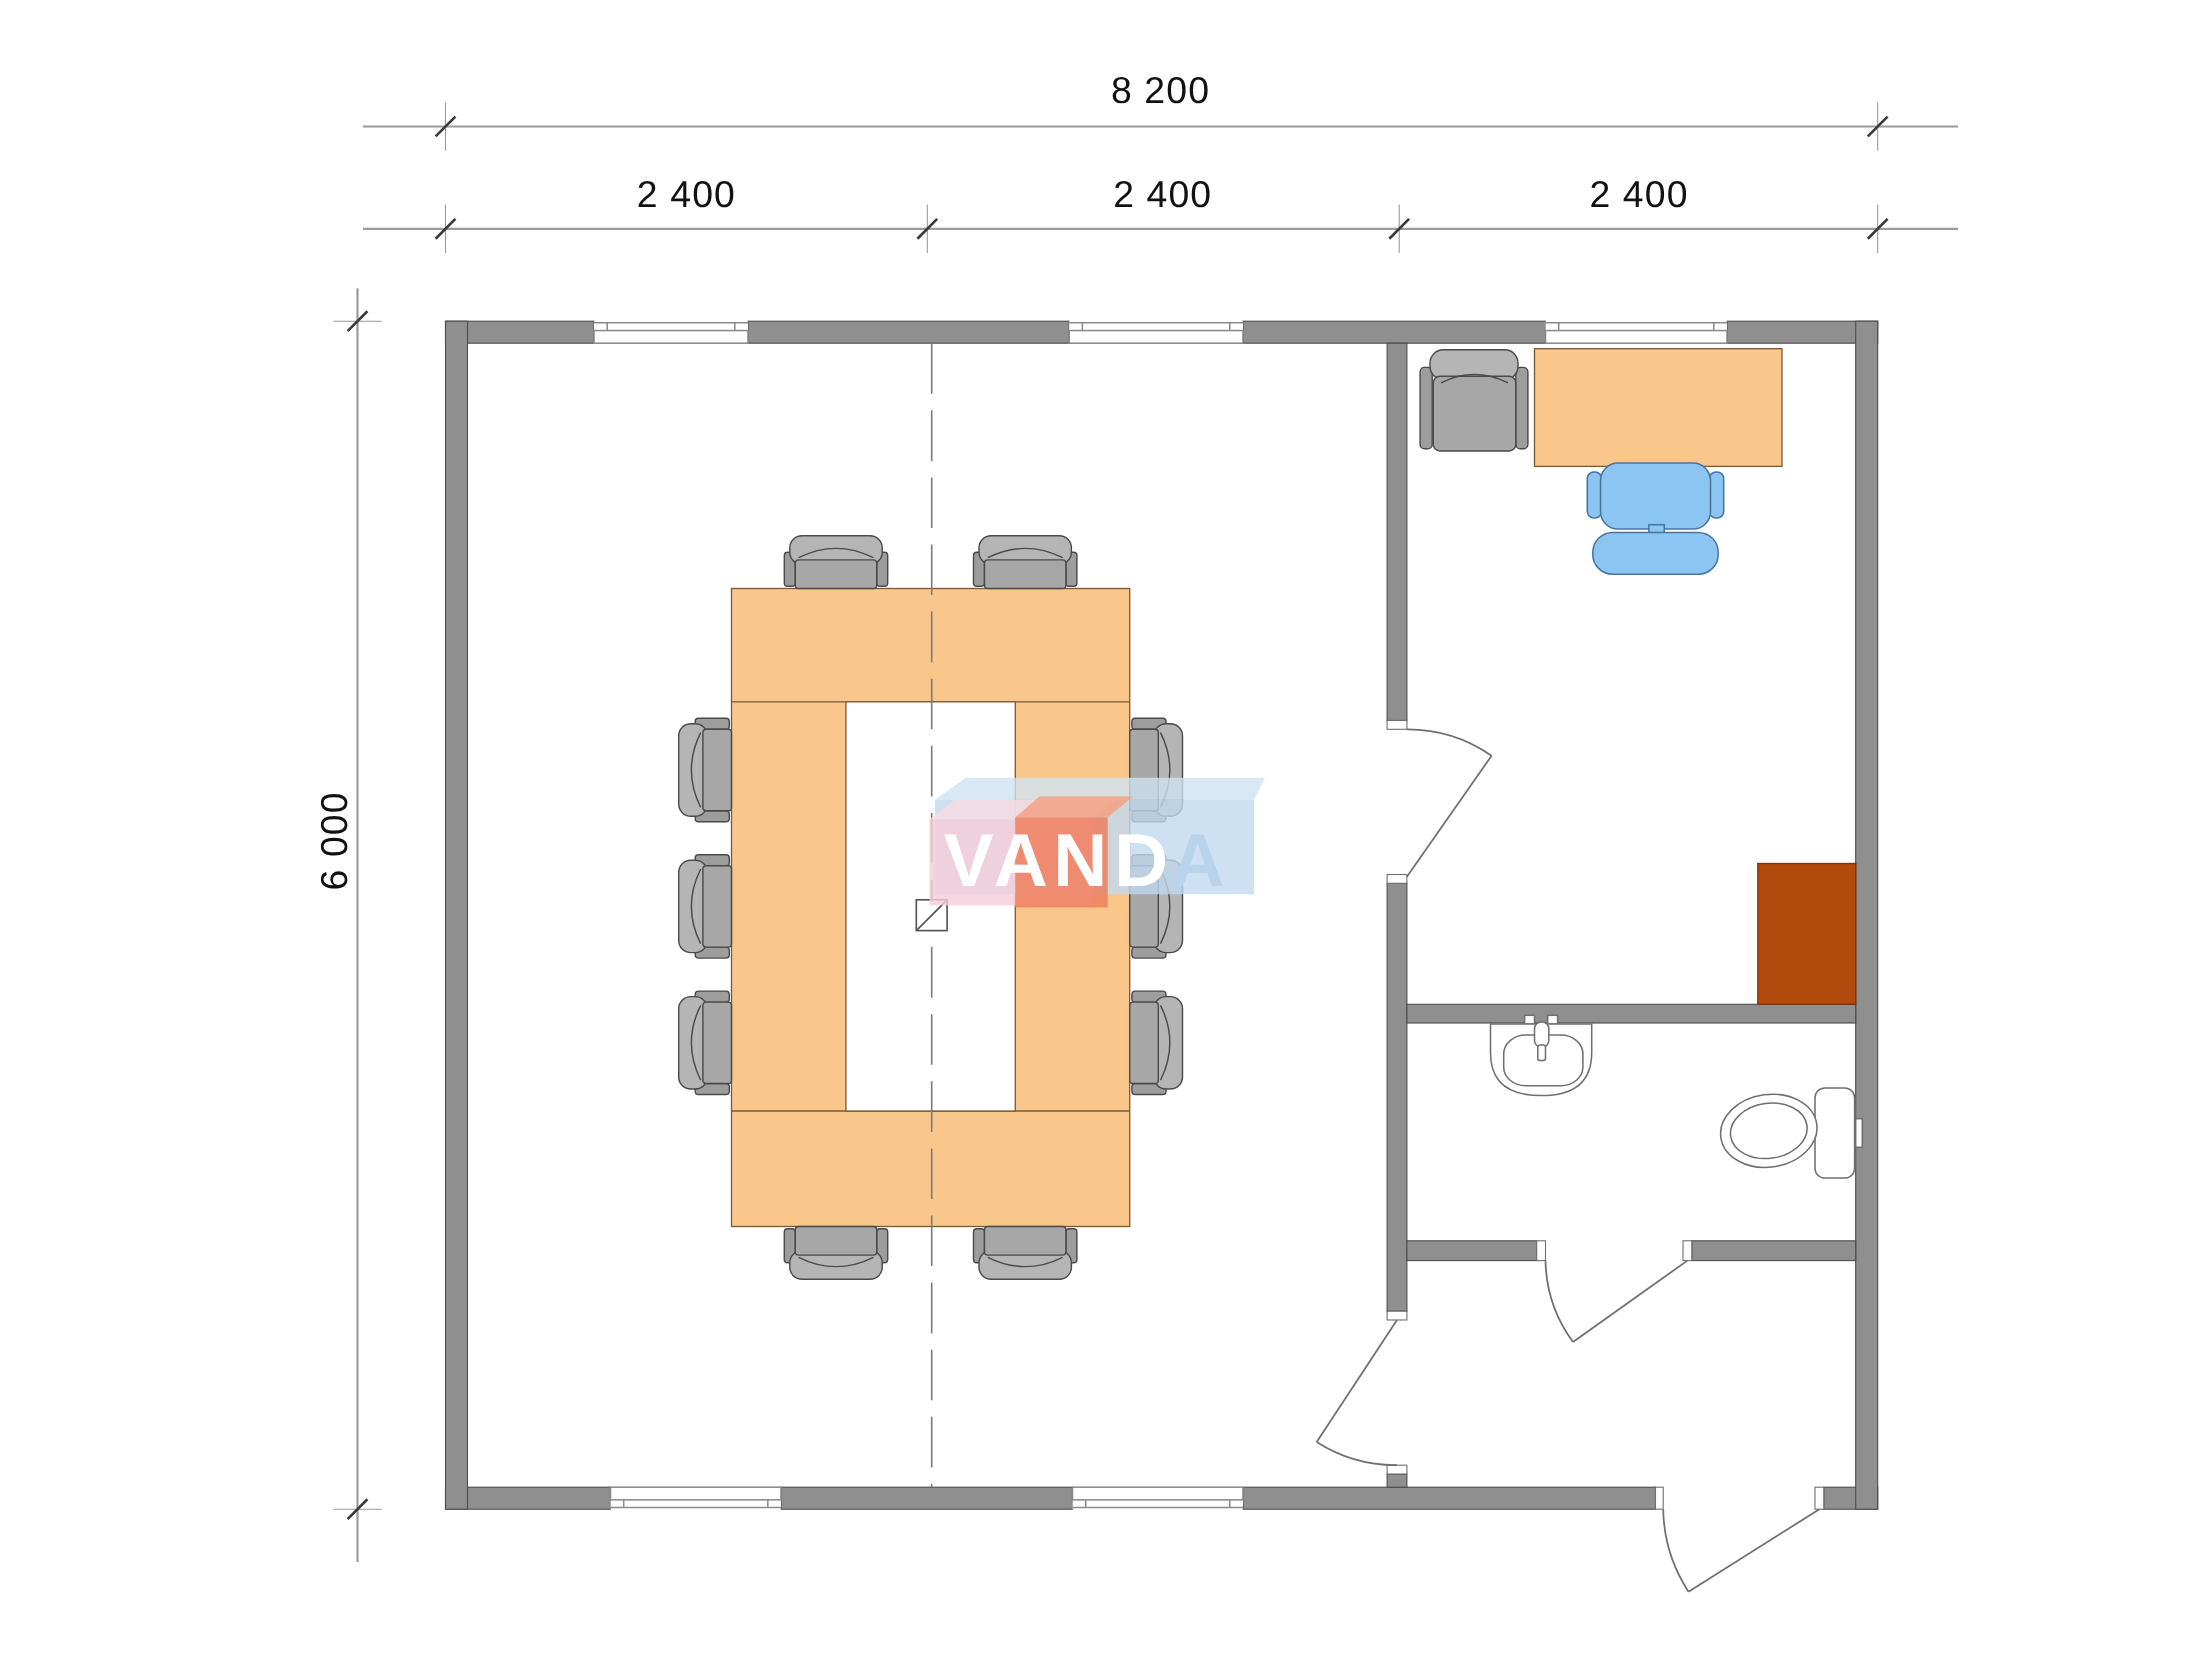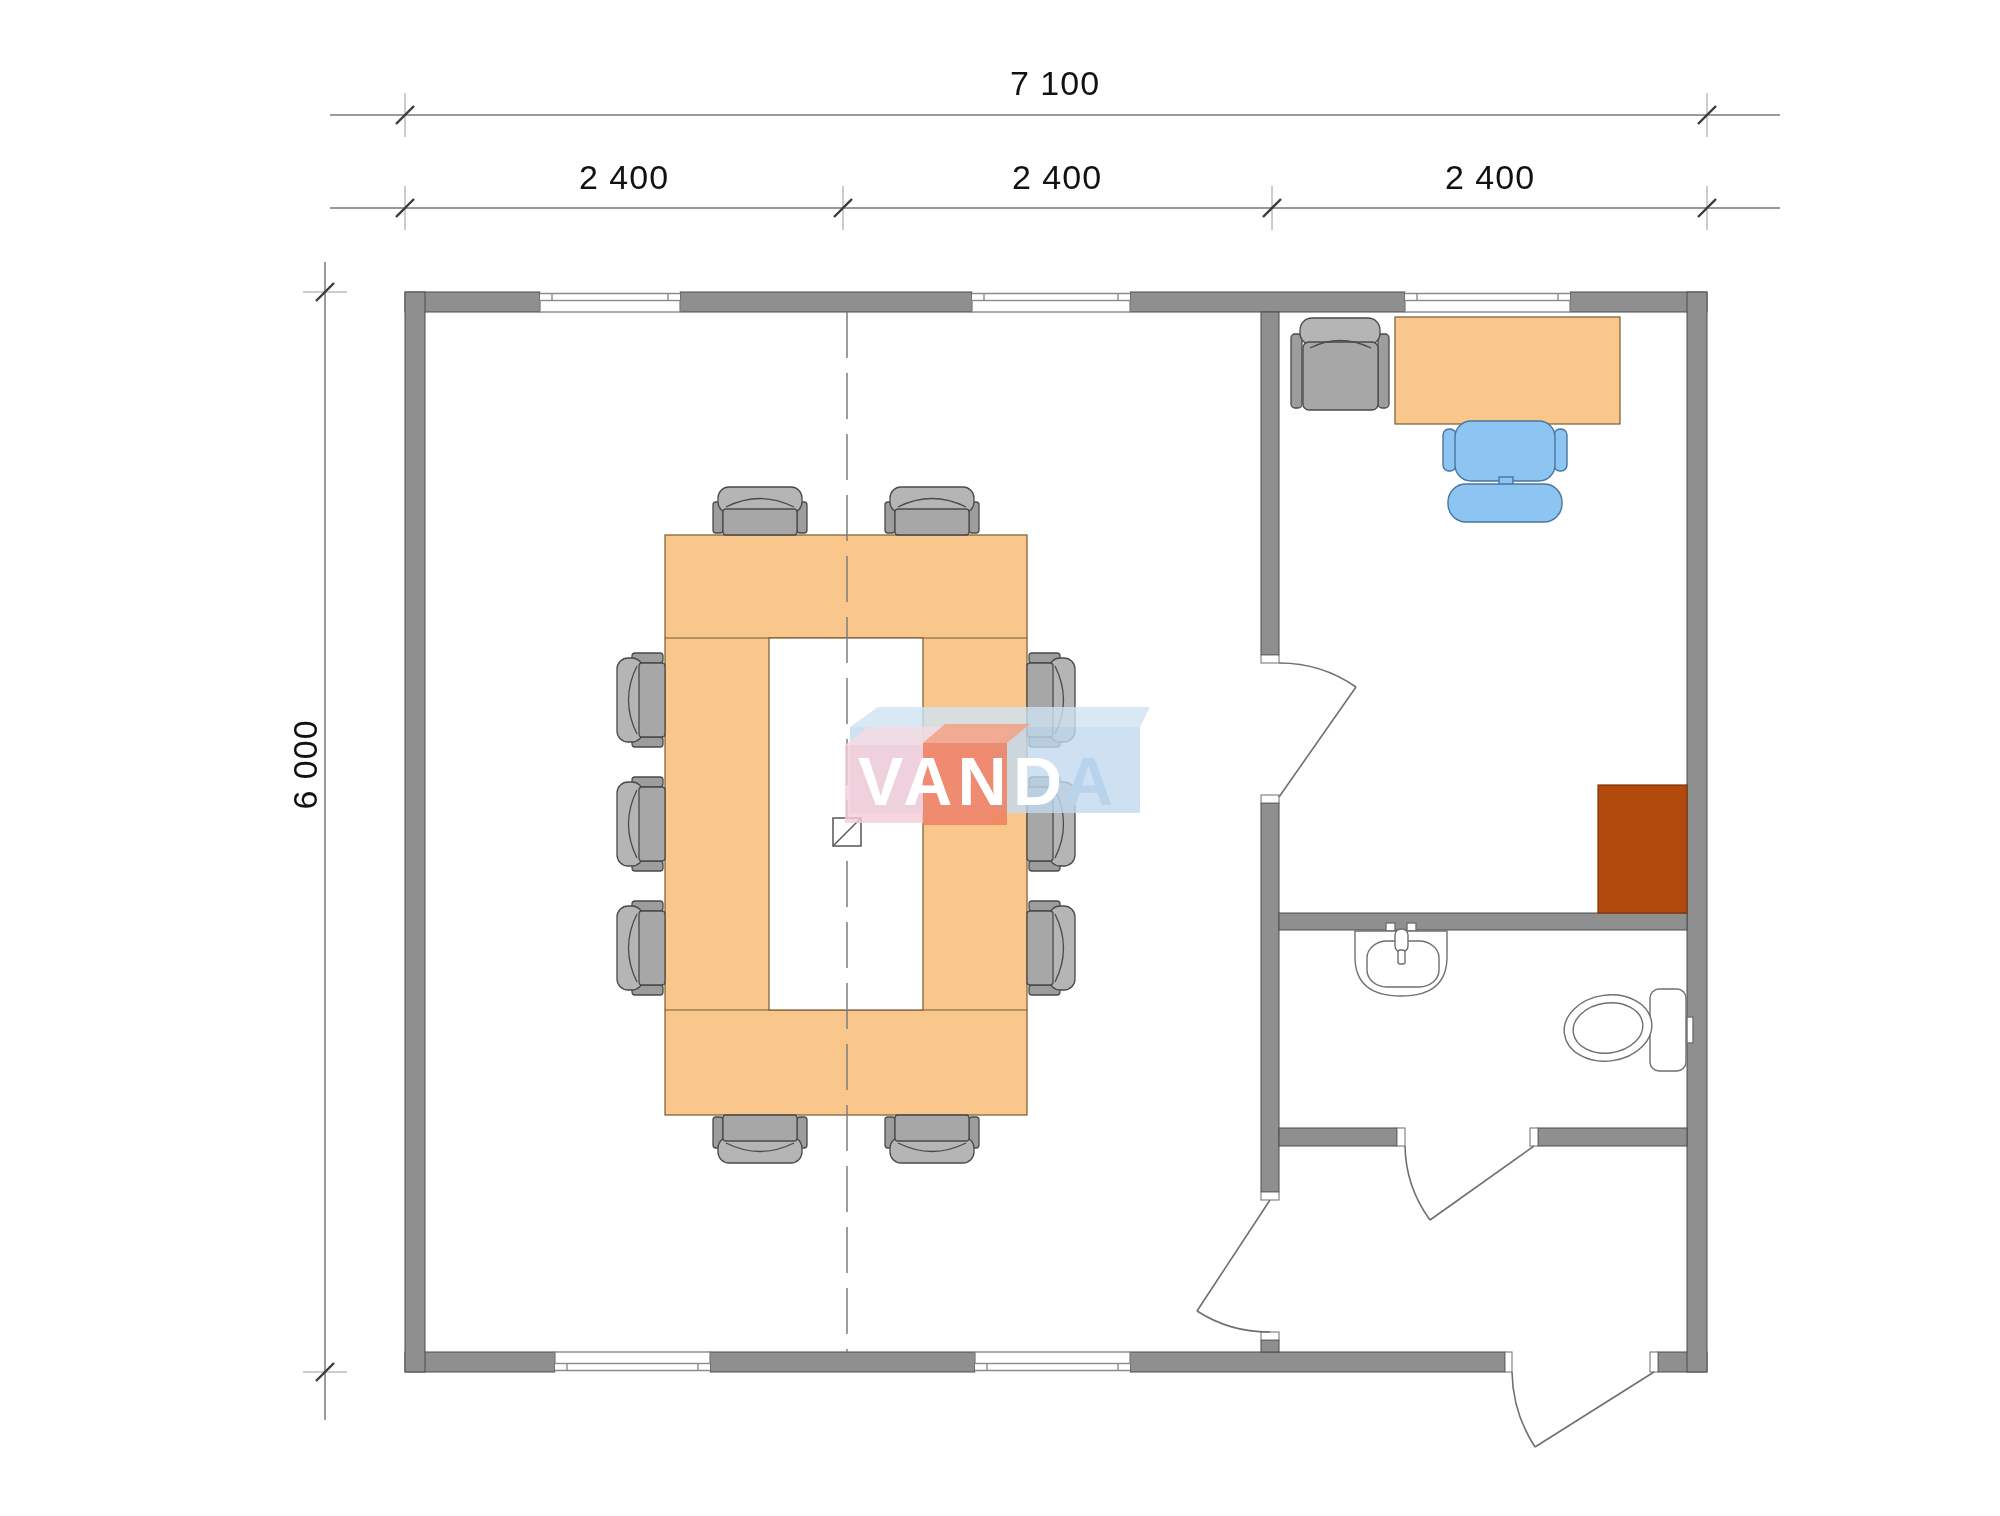--- a/index.html
+++ b/index.html
@@ -233,19 +233,19 @@
       <rect x="923" y="743" width="84" height="82" fill="#ee7f5e"></rect>
     </g>
     <g font-family="Liberation Sans, sans-serif" font-size="68" font-weight="bold">
       <text x="858" y="805" fill="#ffffff" letter-spacing="5">VAN</text>
       <text x="1013" y="805" fill="#ffffff">D</text>
       <text x="1064" y="805" fill="#b9d3eb">A</text>
     </g>
   </g>
 </svg>
 
-<div class="dim-label" style="left:955px;top:64px;width:200px;">7 100</div>
+<div class="dim-label" style="left:955px;top:64px;width:200px;">8 200</div>
 <div class="dim-label" style="left:524px;top:158px;width:200px;">2 400</div>
 <div class="dim-label" style="left:957px;top:158px;width:200px;">2 400</div>
 <div class="dim-label" style="left:1390px;top:158px;width:200px;">2 400</div>
 <div class="dim-label" style="left:205px;top:745px;width:200px;transform:rotate(-90deg);">6 000</div>
 
 </div>
 
 </body></html>

